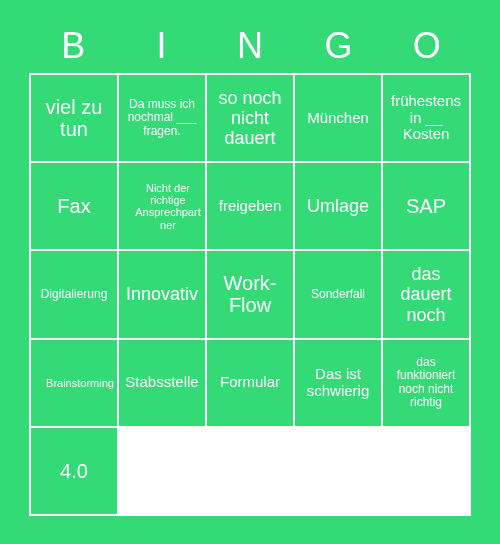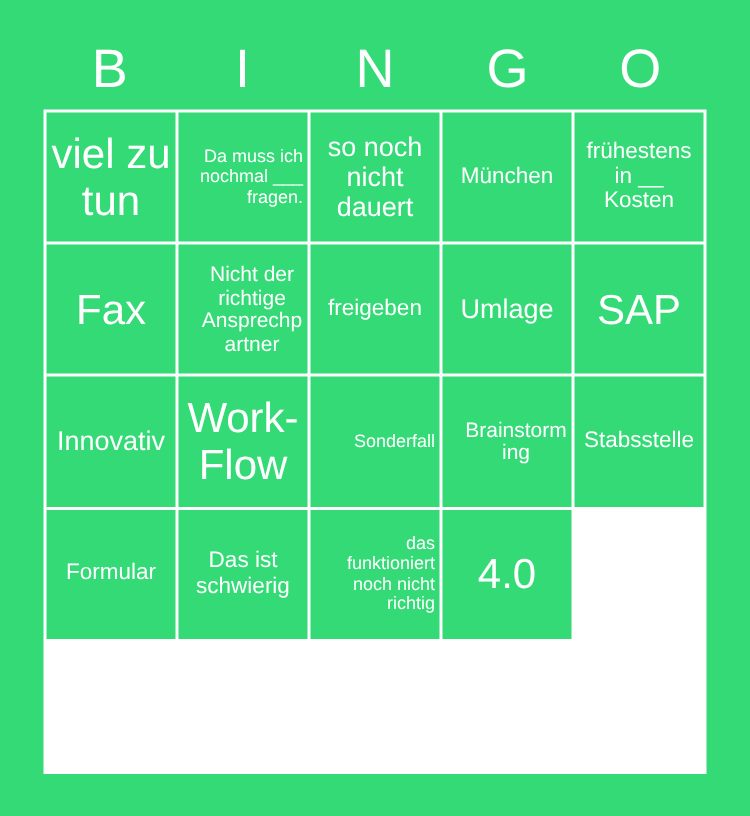--- a/index.html
+++ b/index.html
@@ -65,26 +65,26 @@
     overflow: hidden;
     line-height: 1.12;
     word-break: break-word;
     hyphens: none;
   }
   .cell .txt {
     display: block;
     width: 100%;
   }
   
-  .fs-xl  .txt { font-size: 28px; }
+  .fs-xl  .txt { font-size: 20px; }
   .fs-lg  .txt { font-size: 22px; }
   .fs-md  .txt { font-size: 18px; }
   .fs-sm  .txt { font-size: 15px; }
-  .fs-xs  .txt { font-size: 12px; text-align: right; }
-  .fs-xxs .txt { font-size: 14px; margin-left: 12px; }
+  .fs-xs  .txt { font-size: 12px; }
+  .fs-xxs .txt { font-size: 11px; margin-left: 12px; }
 </style>
 </head>
 <body>
 
 <div class="card">
 
   <div class="bingo-header">
     <div class="letter">B</div>
     <div class="letter">I</div>
     <div class="letter">N</div>
@@ -118,29 +118,35 @@
 
     <div class="cell fs-sm">
         <span class="txt">freigeben</span>
       </div>
     <div class="cell fs-md">
         <span class="txt">Umlage</span>
       </div>
     <div class="cell fs-xl">
         <span class="txt">SAP</span>
       </div>
+    <div class="cell fs-xs">
+        <span class="txt">Digitalierung</span>
+      </div>
     <div class="cell fs-md">
         <span class="txt">Innovativ</span>
       </div>
 
     <div class="cell fs-xl">
         <span class="txt">Work-Flow</span>
       </div>
     <div class="cell fs-xs">
         <span class="txt">Sonderfall</span>
+      </div>
+    <div class="cell fs-md">
+        <span class="txt">das dauert noch</span>
       </div>
     <div class="cell fs-xxs">
         <span class="txt">Brainstorming</span>
       </div>
     <div class="cell fs-sm">
         <span class="txt">Stabsstelle</span>
       </div>
 
     <div class="cell fs-sm">
         <span class="txt">Formular</span>

